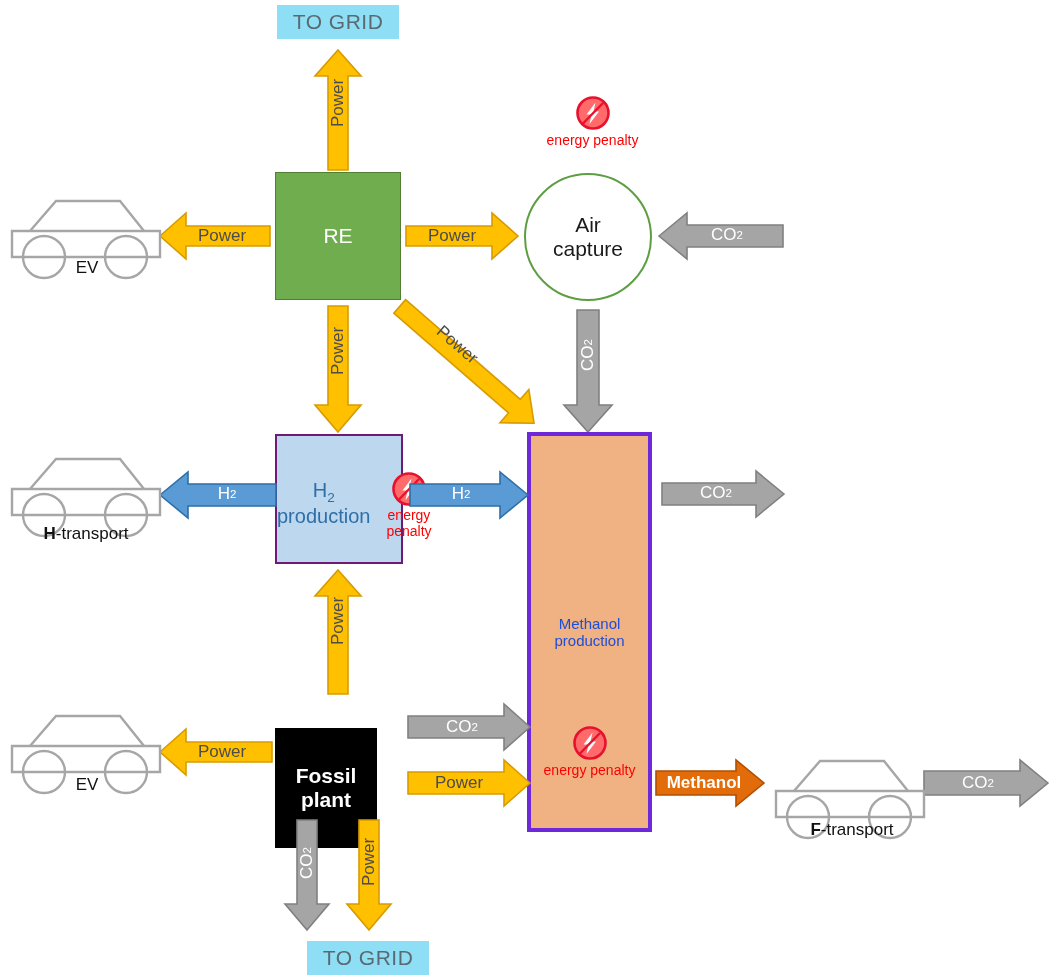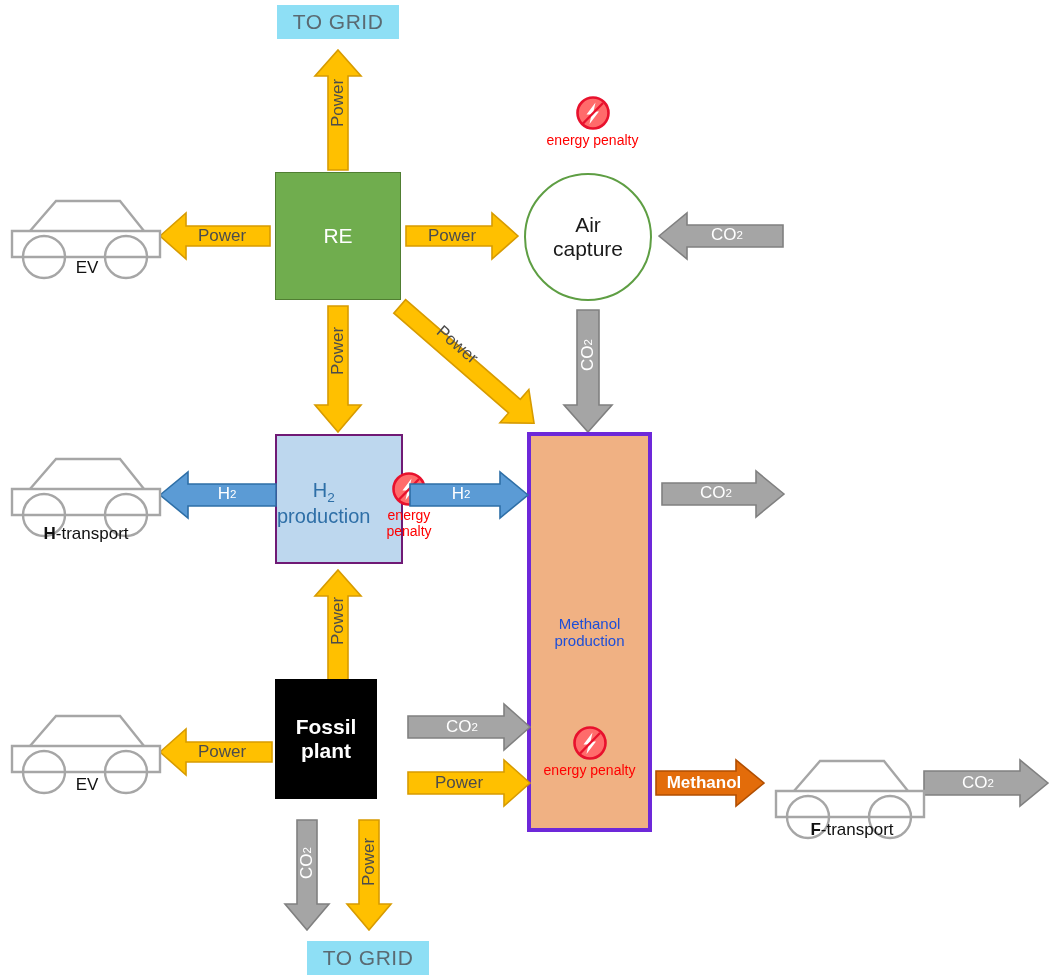--- a/index.html
+++ b/index.html
@@ -179,21 +179,21 @@
   <div class="arrow-label lbl-white" style="left:676px;top:476px;width:80px;height:34px;">CO<span class="sub">2</span></div>
 
   <div class="arrow" style="left:314px;top:570px;">
     <svg width="48" height="124" viewBox="0 0 48 124">
       <polygon points="24,0 47,26 34,26 34,124 14,124 14,26 1,26" fill="#FFC000" stroke="#D79B00" stroke-width="1.6"></polygon>
     </svg>
   </div>
   <div class="arrow-label lbl-dark" style="left:308px;top:604px;width:60px;height:34px;
        transform:rotate(-90deg);">Power</div>
 
-  <div class="abs node box-fossil" style="left:275px;top:679px;width:102px;height:120px;">
+  <div class="abs node box-fossil" style="left:275px;top:728px;width:102px;height:120px;">
     <span>
       <span>Fossil</span><br>
       <span>plant</span>
     </span>
   </div>
 
   <div class="arrow" style="left:160px;top:728px;">
     <svg width="112" height="48" viewBox="0 0 112 48">
       <polygon points="0,24 26,1 26,14 112,14 112,34 26,34 26,47" fill="#FFC000" stroke="#D79B00" stroke-width="1.6"></polygon>
     </svg>

